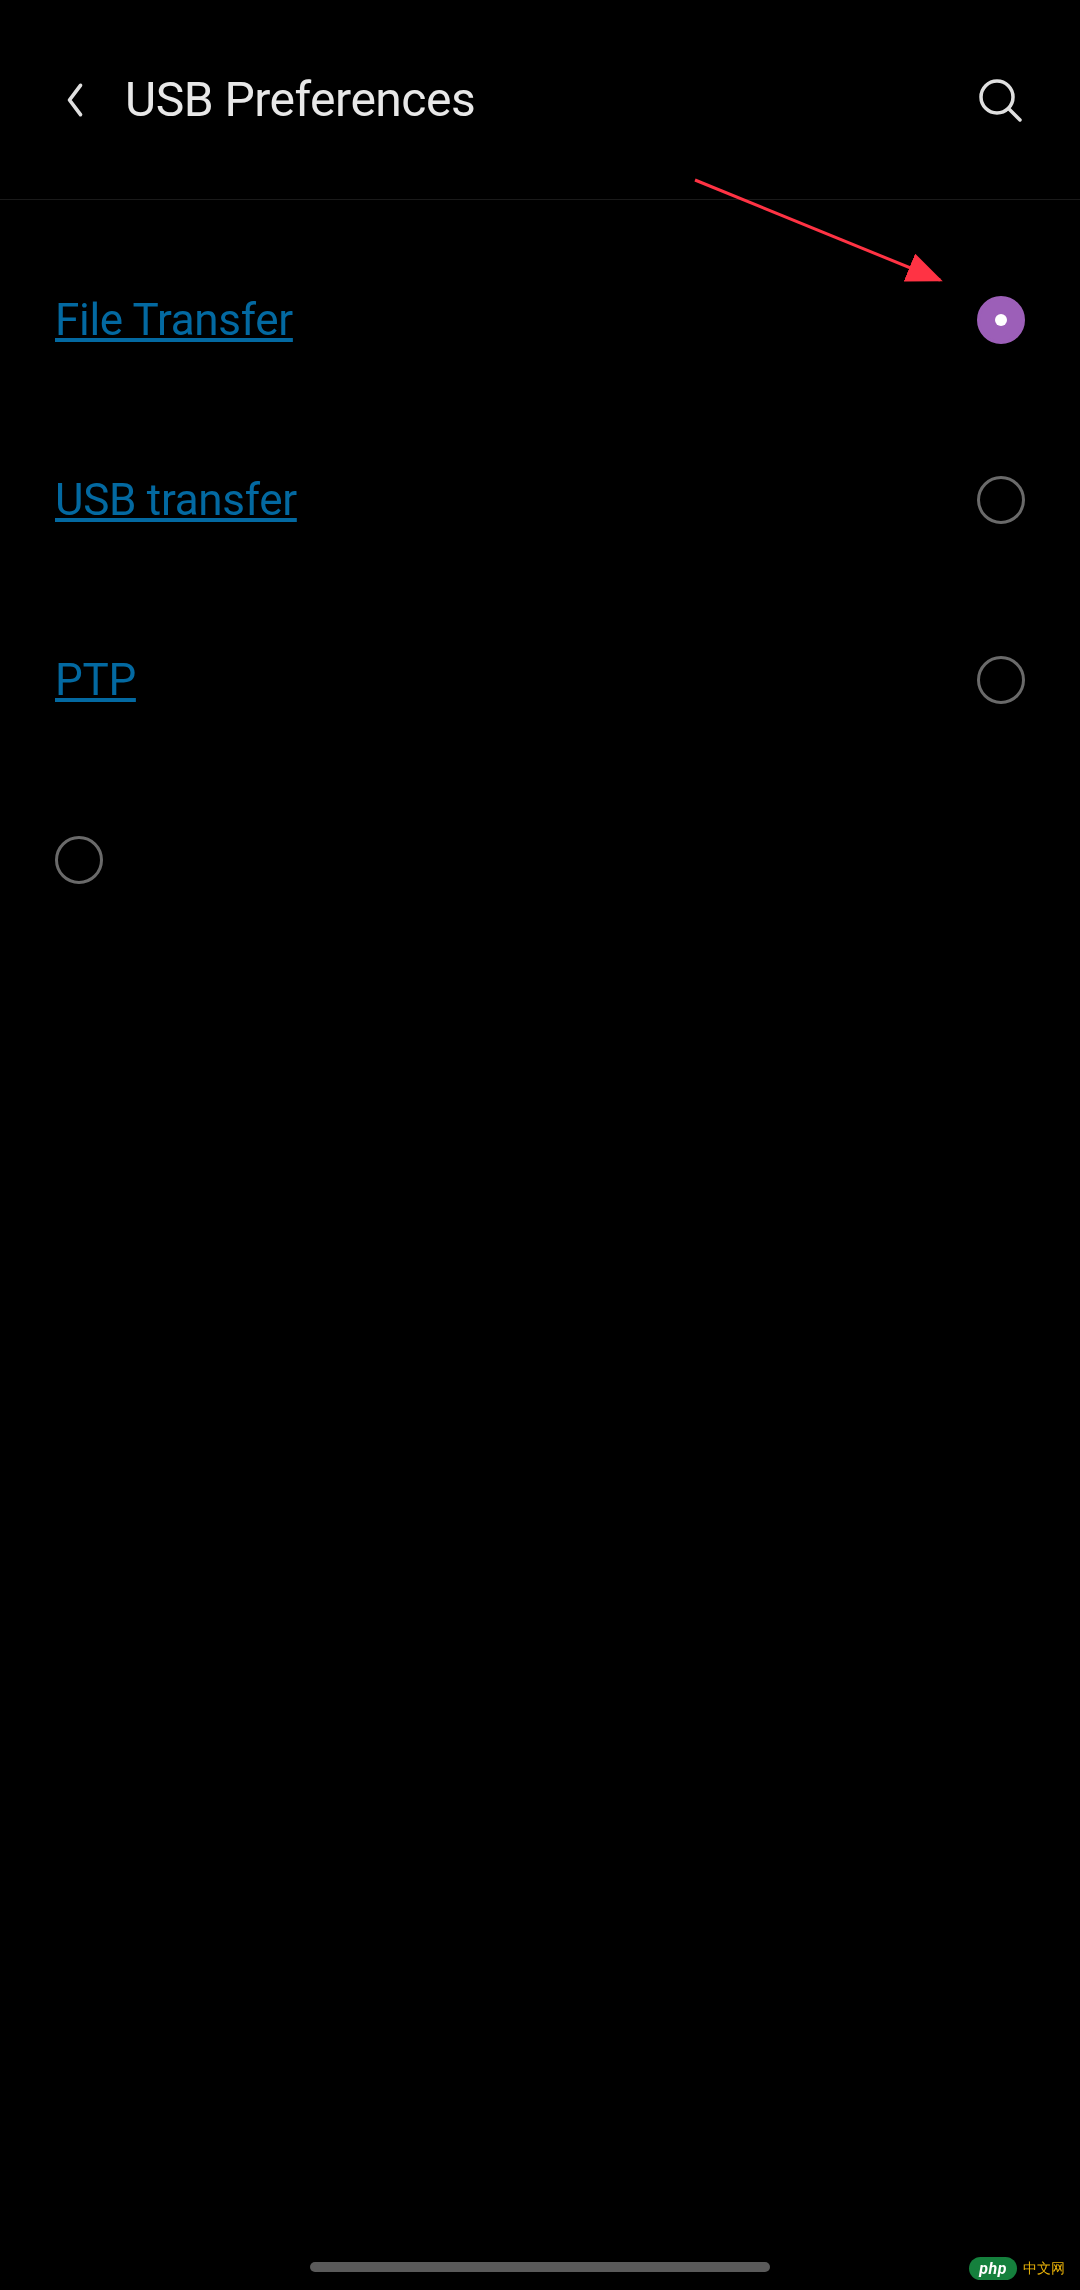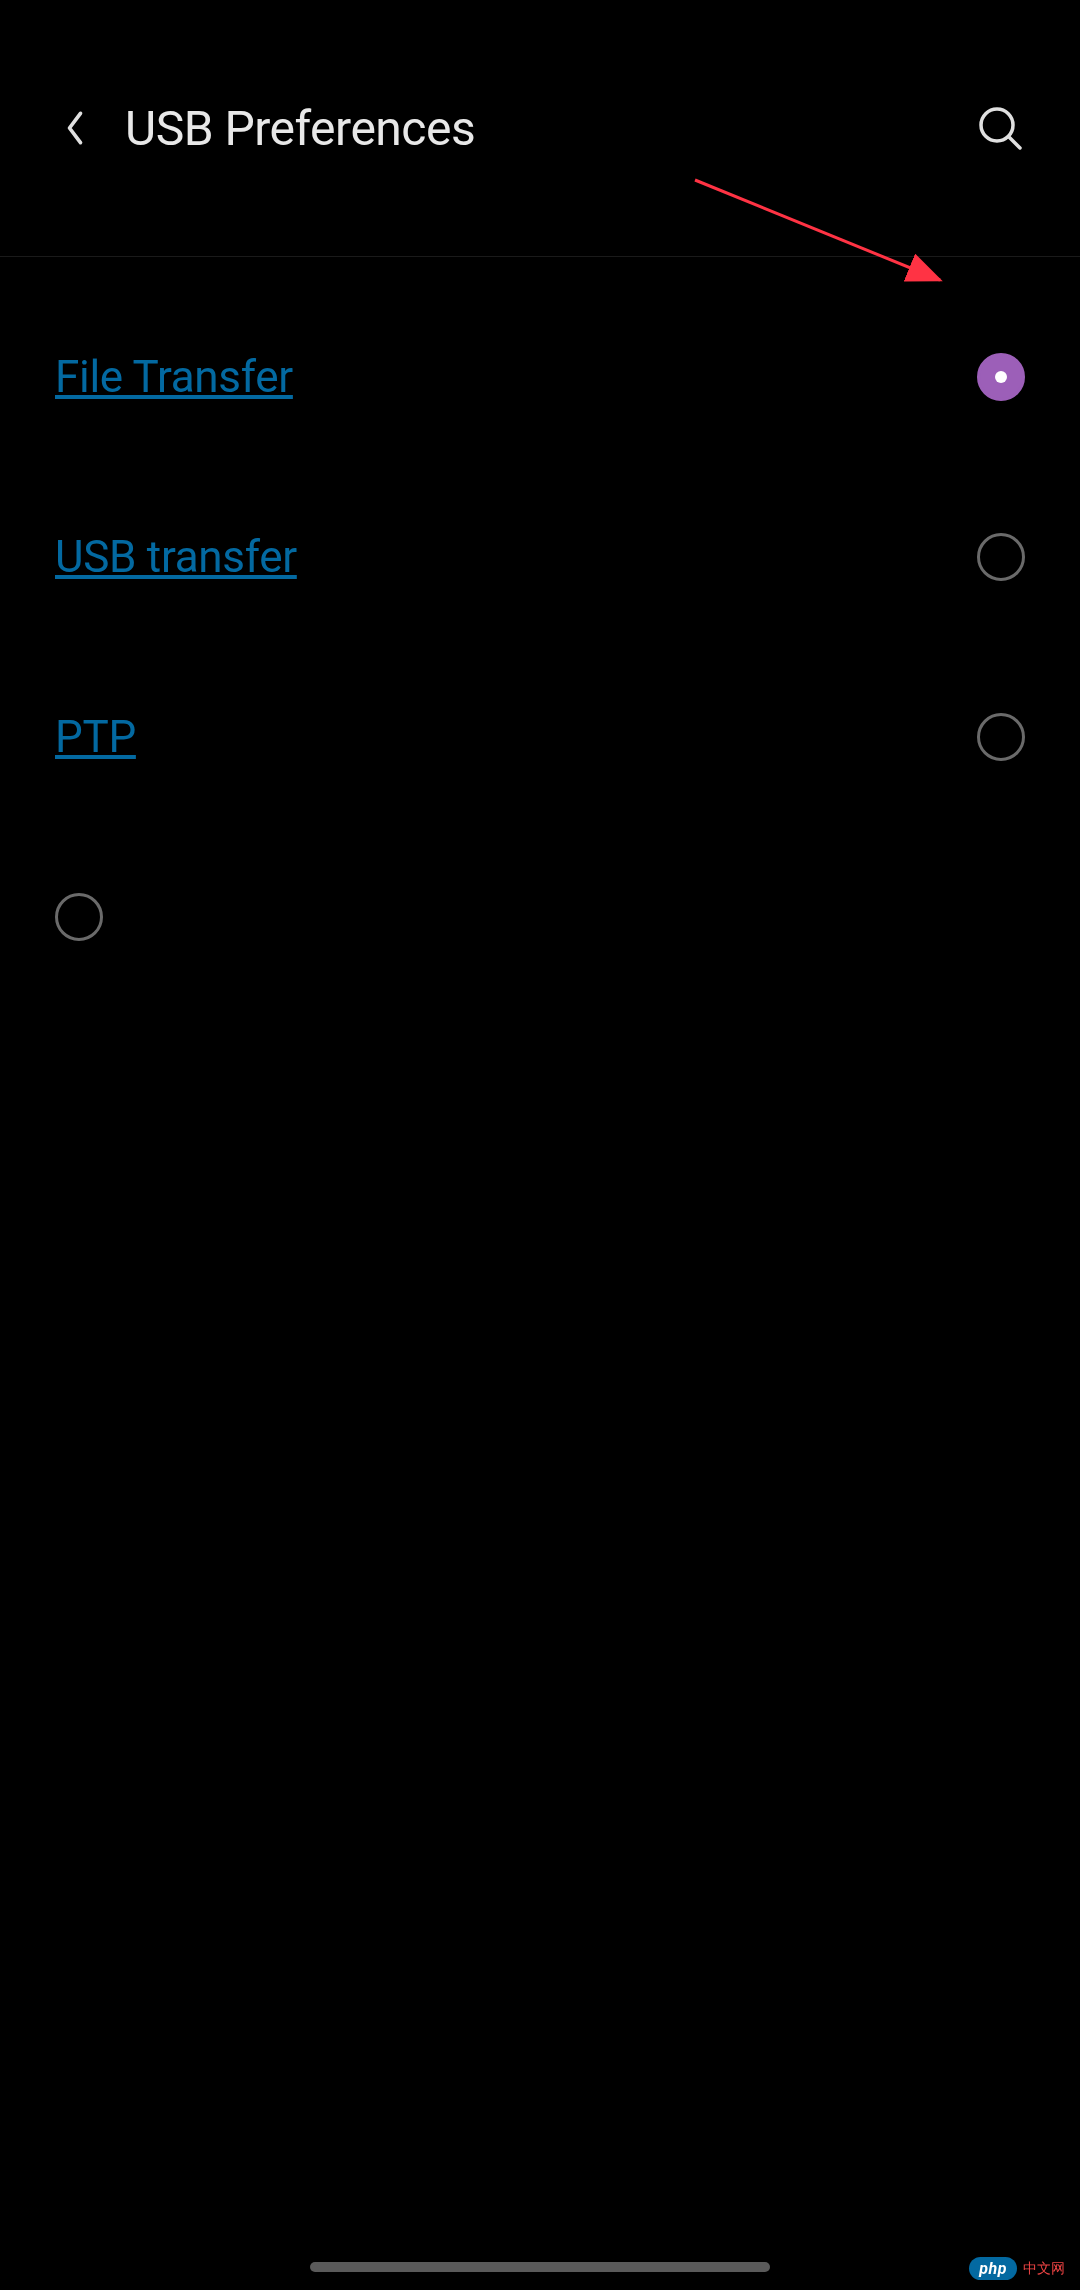--- a/index.html
+++ b/index.html
@@ -12,21 +12,21 @@
       height: 2290px;
       background: #000000;
       font-family: -apple-system, BlinkMacSystemFont, "Segoe UI", Roboto, Helvetica, Arial, sans-serif;
       color: #e8e8e8;
       position: relative;
       overflow: hidden;
     }
     .header {
       display: flex;
       align-items: center;
-      height: 257px;
+      height: 200px;
       padding: 0 55px;
       border-bottom: 1px solid #1a1a1a;
       position: relative;
     }
     .back-button {
       width: 40px;
       height: 40px;
       display: flex;
       align-items: center;
       justify-content: center;
@@ -114,31 +114,31 @@
     }
     .watermark {
       position: absolute;
       bottom: 10px;
       right: 15px;
       display: flex;
       align-items: center;
       gap: 6px;
     }
     .watermark-badge {
-      background: #0369a1;
+      background: #15803d;
       color: #fff;
       font-size: 16px;
       font-weight: bold;
       font-style: italic;
       padding: 2px 10px;
       border-radius: 12px;
       letter-spacing: 0.5px;
     }
     .watermark-text {
-      color: #ef4444;
+      color: #eab308;
       font-size: 14px;
     }
   </style>
 </head>
 <body>
 
 <div class="header">
   <div class="back-button">
     <svg viewBox="0 0 24 40" fill="none" stroke="#e0e0e0" stroke-width="4" stroke-linecap="round" stroke-linejoin="round">
       <polyline points="18,4 6,20 18,36"></polyline>

